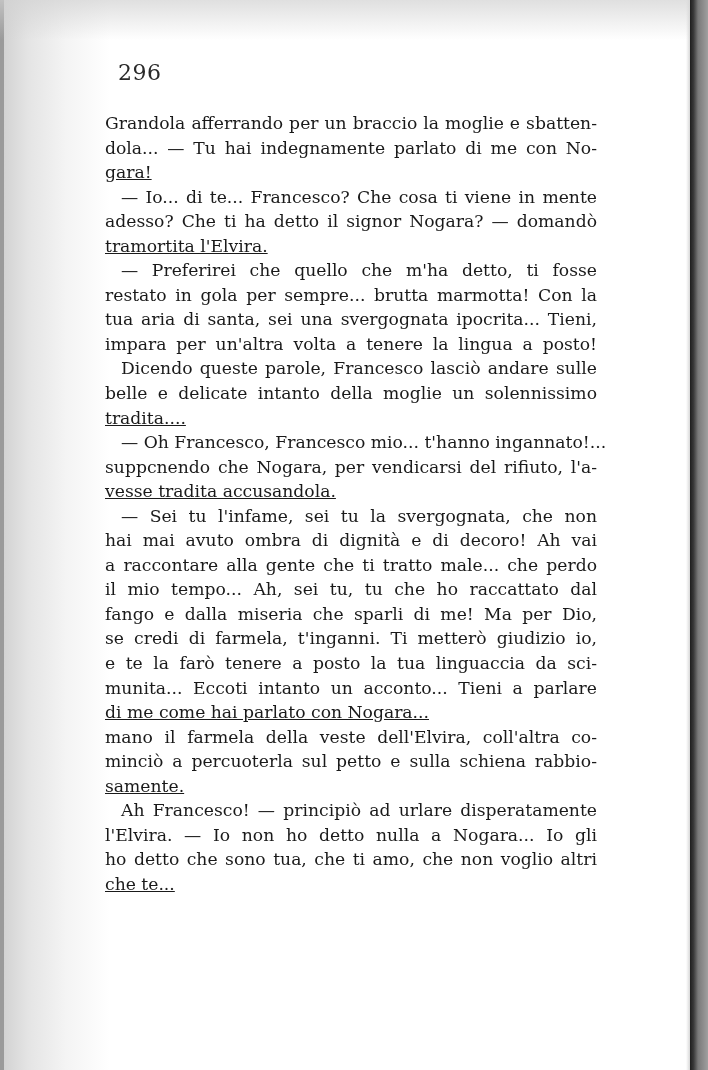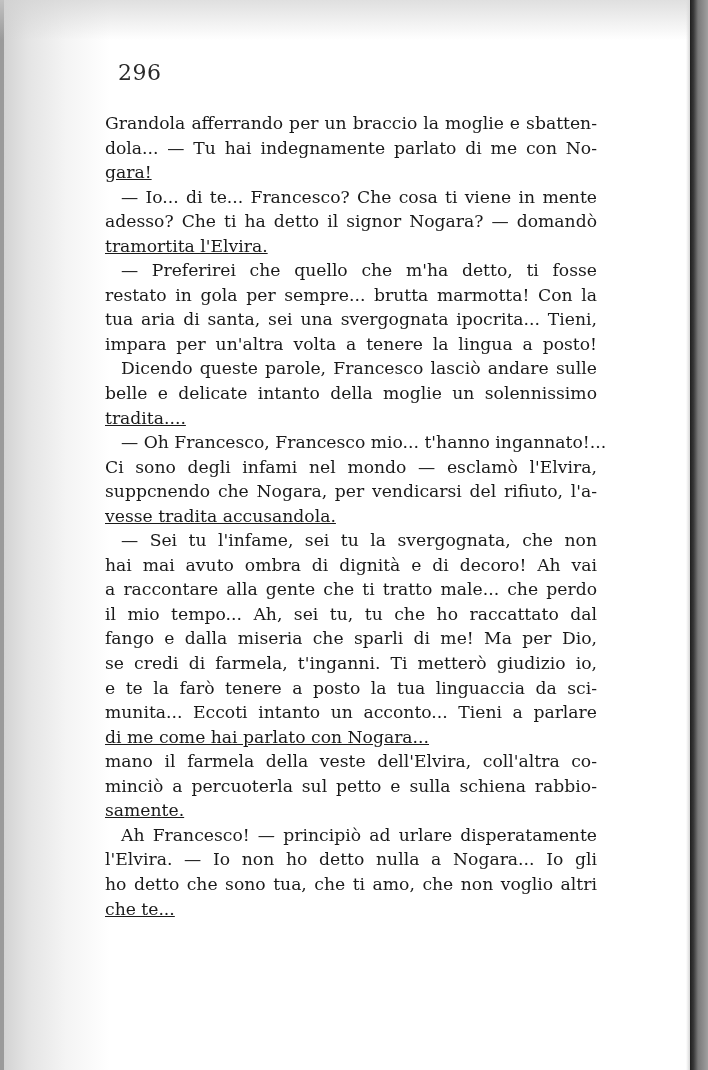--- a/index.html
+++ b/index.html
@@ -96,21 +96,20 @@
     <span class="line">adesso? Che ti ha detto il signor Nogara? — domandò</span>
     <span class="line last">tramortita l'Elvira.</span>
     <span class="line indent">— Preferirei che quello che m'ha detto, ti fosse</span>
     <span class="line">restato in gola per sempre... brutta marmotta! Con la</span>
     <span class="line">tua aria di santa, sei una svergognata ipocrita... Tieni,</span>
     <span class="line">impara per un'altra volta a tenere la lingua a posto!</span>
     <span class="line indent">Dicendo queste parole, Francesco lasciò andare sulle</span>
     <span class="line">belle e delicate intanto della moglie un solennissimo</span>
     <span class="line last">tradita....</span>
     <span class="line indent">— Oh Francesco, Francesco mio... t'hanno ingannato!...</span>
-    <span class="line">Ci sono degli infami nel mondo — esclamò l'Elvira,</span>
     <span class="line">suppcnendo che Nogara, per vendicarsi del rifiuto, l'a-</span>
     <span class="line last">vesse tradita accusandola.</span>
     <span class="line indent">— Sei tu l'infame, sei tu la svergognata, che non</span>
     <span class="line">hai mai avuto ombra di dignità e di decoro! Ah vai</span>
     <span class="line">a raccontare alla gente che ti tratto male... che perdo</span>
     <span class="line">il mio tempo... Ah, sei tu, tu che ho raccattato dal</span>
     <span class="line">fango e dalla miseria che sparli di me! Ma per Dio,</span>
     <span class="line">se credi di farmela, t'inganni. Ti metterò giudizio io,</span>
     <span class="line">e te la farò tenere a posto la tua linguaccia da sci-</span>
     <span class="line">munita... Eccoti intanto un acconto... Tieni a parlare</span>

